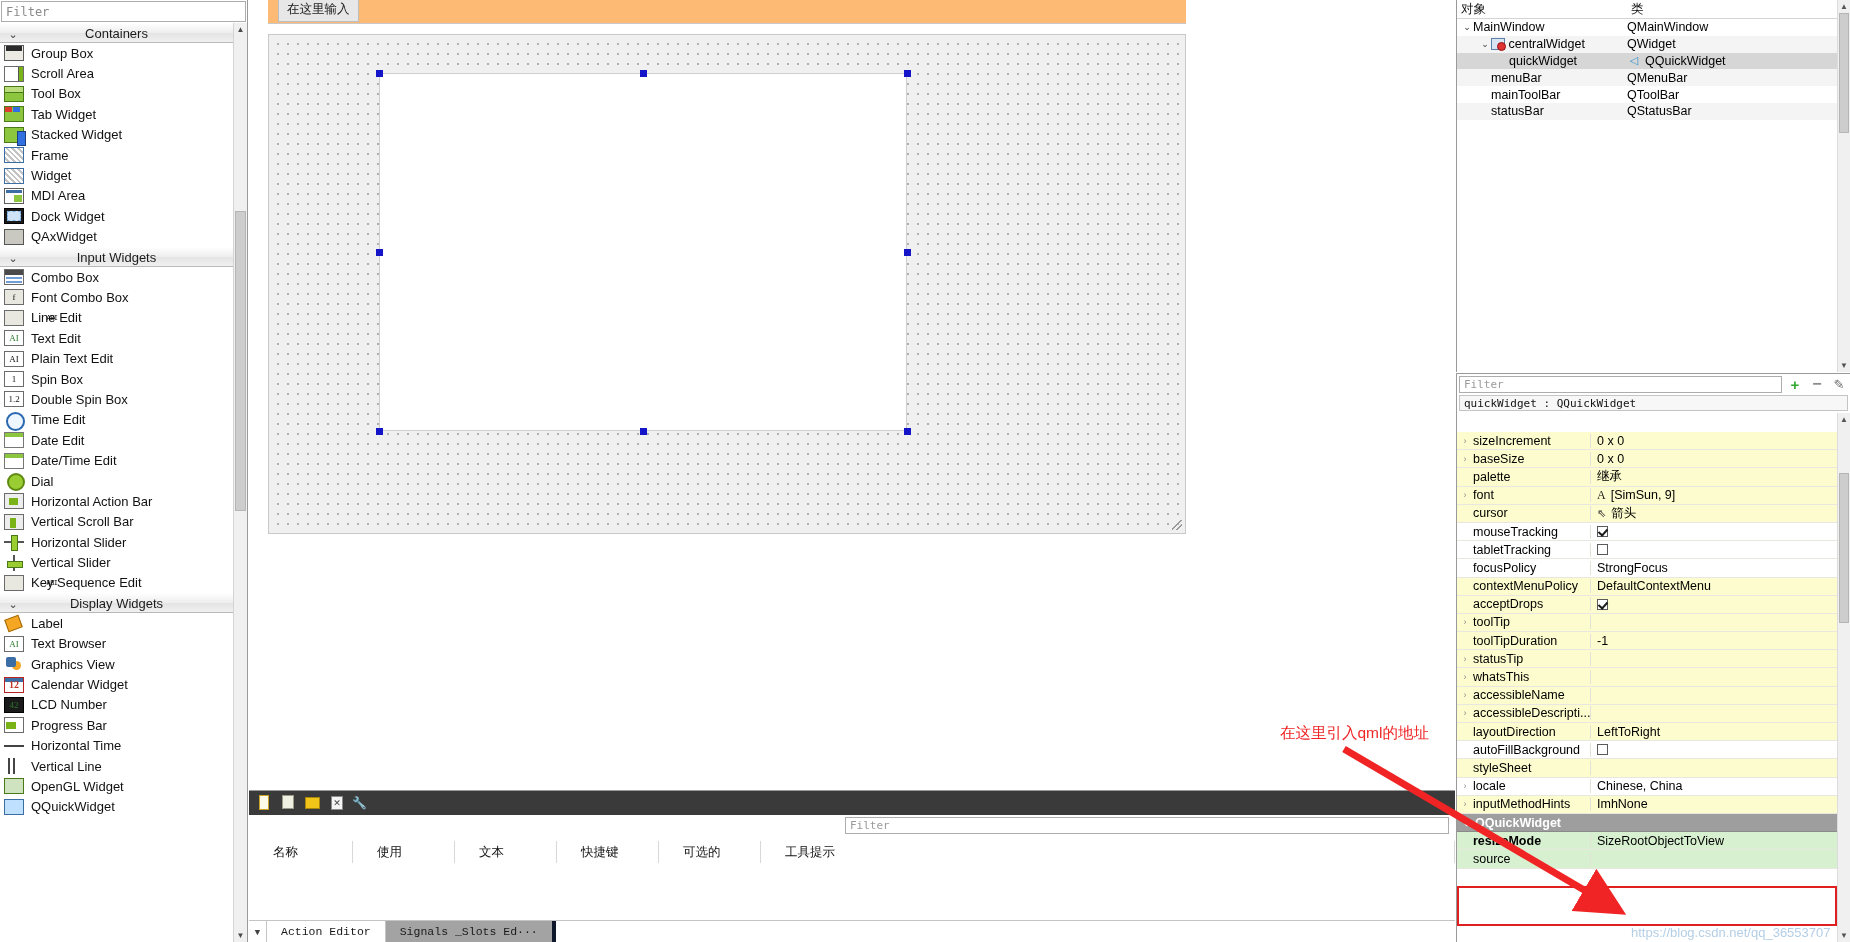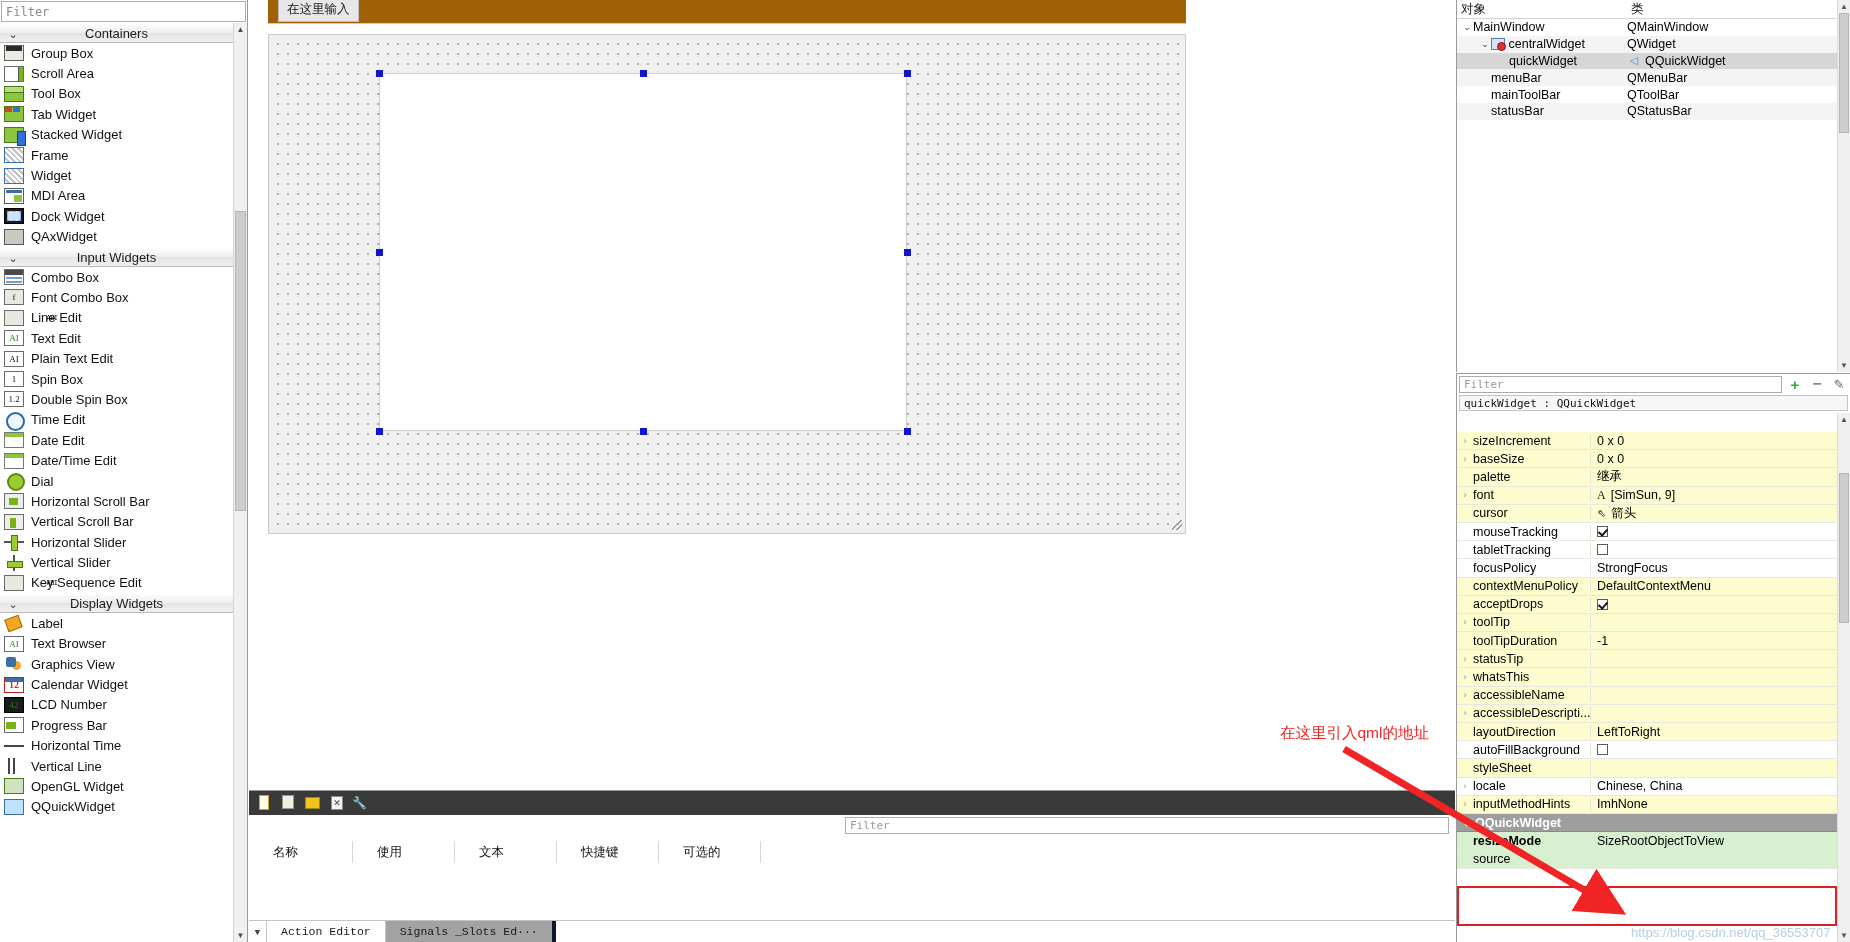--- a/index.html
+++ b/index.html
@@ -130,21 +130,21 @@
   
   #form-area {
     position:absolute; left:249px; top:0; right:395px; bottom:152px;
     background:#ffffff;
   }
   #form-window {
     position:absolute; left:19px; top:0px; width:918px; height:630px;
   }
   #menu-strip {
     position:absolute; left:0; top:0; height:24px; width:918px;
-    background:#a16207; border-bottom:1px solid #c9c9c9;
+    background:#fdba74; border-bottom:1px solid #c9c9c9;
     display:flex; align-items:flex-end;
   }
   #menu-placeholder {
     margin-left: 10px; margin-bottom:1px; padding: 2px 8px 3px 8px;
     background:#e7e7e7; border:1px solid #bdbdbd; font-size:12.5px; color:#1a1a1a;
   }
   #central {
     position:absolute; left:0; top:34px; width:918px; height:500px;
     background-color:#f0f0f0;
     background-image: radial-gradient(#b0b0b0 0.8px, transparent 0.9px);
@@ -467,21 +467,21 @@
           <div class="wb-item">
             <span class="wb-ico">
               <span class="ic dial"></span>
             </span>
             <span class="wb-label">Dial</span>
           </div>
           <div class="wb-item">
             <span class="wb-ico">
               <span class="ic hscroll"></span>
             </span>
-            <span class="wb-label">Horizontal Scroll Bar</span>
+            <span class="wb-label">Horizontal Action Bar</span>
           </div>
           <div class="wb-item">
             <span class="wb-ico">
               <span class="ic vscroll"></span>
             </span>
             <span class="wb-label">Vertical Scroll Bar</span>
           </div>
           <div class="wb-item">
             <span class="wb-ico">
               <span class="ic hslider"></span>
@@ -613,20 +613,21 @@
           <div class="wrench">🔧</div>
         </div>
     </div>
     <div id="ae-filter">Filter</div>
     <div id="ae-head">
       <div class="ae-col" style="width:104px">名称</div>
       <div class="ae-col" style="width:102px">使用</div>
       <div class="ae-col" style="width:102px">文本</div>
       <div class="ae-col" style="width:102px">快捷键</div>
       <div class="ae-col" style="width:102px">可选的</div>
+      <div class="ae-col" style="flex:1">工具提示</div>
     </div>
     <div id="ae-tabs">
       <div id="ae-tab-chev">▼</div>
       <div class="ae-tab active">Action Editor</div>
       <div class="ae-tab inactive">Signals _Slots Ed···</div>
     </div>
   </div>
 
   <div id="object-inspector">
     <div id="oi-head">

